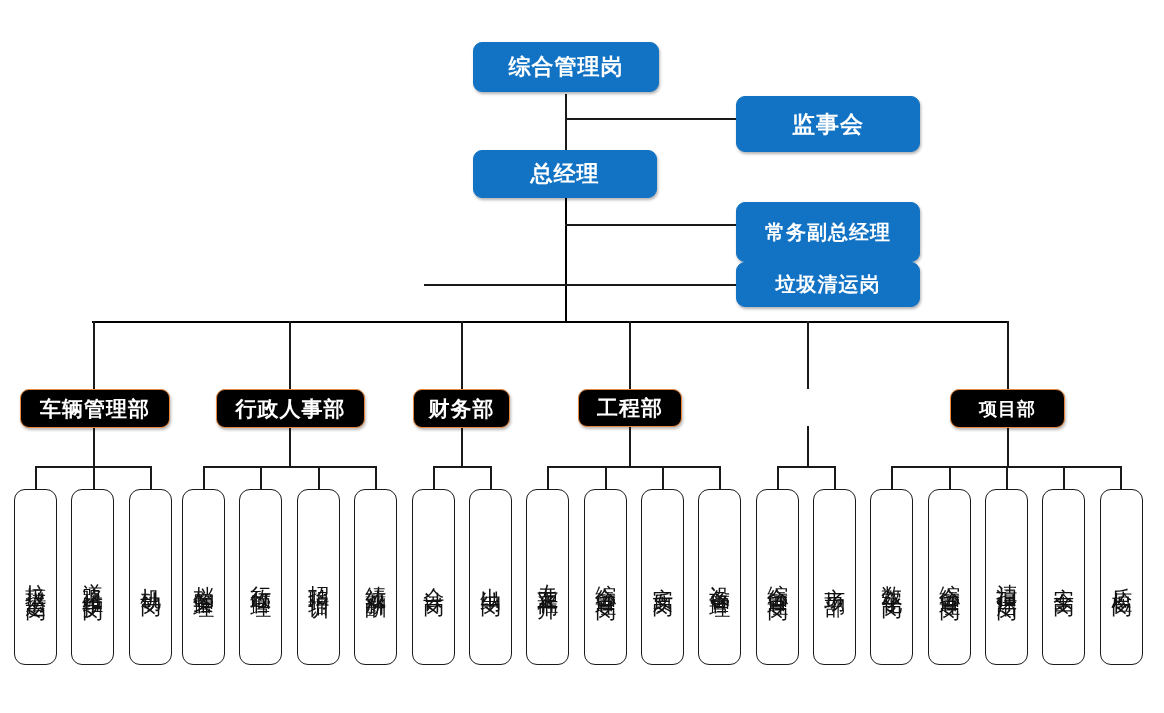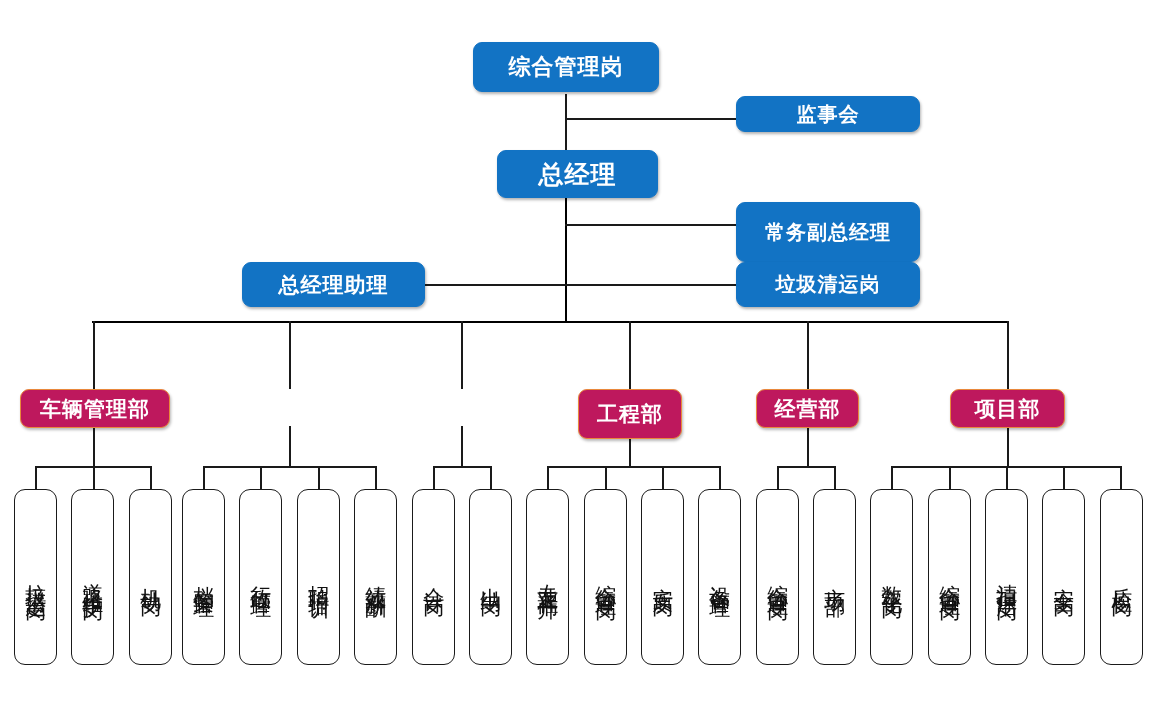--- a/index.html
+++ b/index.html
@@ -10,21 +10,21 @@
   .line{position:absolute;background:#1a1a1a;}
   .line.v{width:1.6px;}
   .line.h{height:1.6px;}
   .line.thick{background:#000;}
 
   
   .node{position:absolute;box-sizing:border-box;display:flex;align-items:center;
         justify-content:center;text-align:center;border-radius:9px;}
   .node.blue{background:#1273c4;color:#ffffff;border:1px solid #1273c4;
         box-shadow:1px 2px 3px rgba(0,0,0,.30);font-weight:bold;}
-  .node.orange{background:#be185d;color:#ffffff;border:1px solid #e9883c;
+  .node.orange{background:#000000;color:#ffffff;border:1px solid #e9883c;
         box-shadow:1px 2px 3px rgba(0,0,0,.28);font-weight:bold;}
   .node.leaf{background:#ffffff;color:#111111;border:1.8px solid #1a1a1a;
         border-radius:11px;font-weight:normal;}
 
   .node.blue .t, .node.orange .t{letter-spacing:1px;}
 
   
   .leaf-text{
      writing-mode:vertical-rl;
      text-orientation:upright;
@@ -98,55 +98,55 @@
   <div class="line v" style="left:891px;top:466px;height:24px;"></div>
   <div class="line v" style="left:949px;top:466px;height:24px;"></div>
   <div class="line v" style="left:1006px;top:466px;height:24px;"></div>
   <div class="line v" style="left:1063px;top:466px;height:24px;"></div>
   <div class="line v" style="left:1120px;top:466px;height:24px;"></div>
 
   <div class="node blue" style="left:473px;top:42px;width:186px;height:50px;font-size:22px;">
     <span class="t">综合管理岗</span>
   </div>
 
-  <div class="node blue" style="left:736px;top:96px;width:184px;height:36px;font-size:20px;">
+  <div class="node blue" style="left:736px;top:96px;width:184px;height:56px;font-size:23px;">
     <span class="t">监事会</span>
   </div>
 
-  <div class="node blue" style="left:473px;top:150px;width:161px;height:48px;font-size:25px;margin-left:24px;">
+  <div class="node blue" style="left:473px;top:150px;width:184px;height:48px;font-size:22px;">
     <span class="t">总经理</span>
   </div>
 
   <div class="node blue" style="left:736px;top:202px;width:184px;height:60px;font-size:20px;">
     <span class="t">常务副总经理</span>
   </div>
 
   <div class="node blue" style="left:736px;top:262px;width:184px;height:45px;font-size:20px;">
     <span class="t">垃圾清运岗</span>
   </div>
 
-  <div class="node blue" style="left:242px;top:262px;width:183px;height:45px;font-size:21px;">
-    <span class="t">总经理助理</span>
-  </div>
 
   <div class="node orange" style="left:20px;top:389px;width:150px;height:39px;font-size:21px;">
     <span class="t">车辆管理部</span>
   </div>
 
-
-
-  <div class="node orange" style="left:578px;top:389px;width:104px;height:50px;font-size:21px;">
+  <div class="node orange" style="left:216px;top:389px;width:149px;height:39px;font-size:21px;">
+    <span class="t">行政人事部</span>
+  </div>
+
+  <div class="node orange" style="left:413px;top:389px;width:97px;height:39px;font-size:21px;">
+    <span class="t">财务部</span>
+  </div>
+
+  <div class="node orange" style="left:578px;top:389px;width:104px;height:38px;font-size:21px;">
     <span class="t">工程部</span>
   </div>
 
-  <div class="node orange" style="left:756px;top:389px;width:103px;height:39px;font-size:21px;">
-    <span class="t">经营部</span>
-  </div>
-
-  <div class="node orange" style="left:950px;top:389px;width:115px;height:39px;font-size:21px;">
+
+  <div class="node orange" style="left:950px;top:389px;width:115px;height:39px;font-size:18px;">
     <span class="t">项目部</span>
   </div>
 
   <div class="node leaf" style="left:14px;top:489px;width:43px;height:176px;">
     <span class="leaf-text">垃圾清运岗</span>
   </div>
   <div class="node leaf" style="left:71px;top:489px;width:43px;height:176px;">
     <span class="leaf-text">道路维护岗</span>
   </div>
   <div class="node leaf" style="left:129px;top:489px;width:43px;height:176px;">

